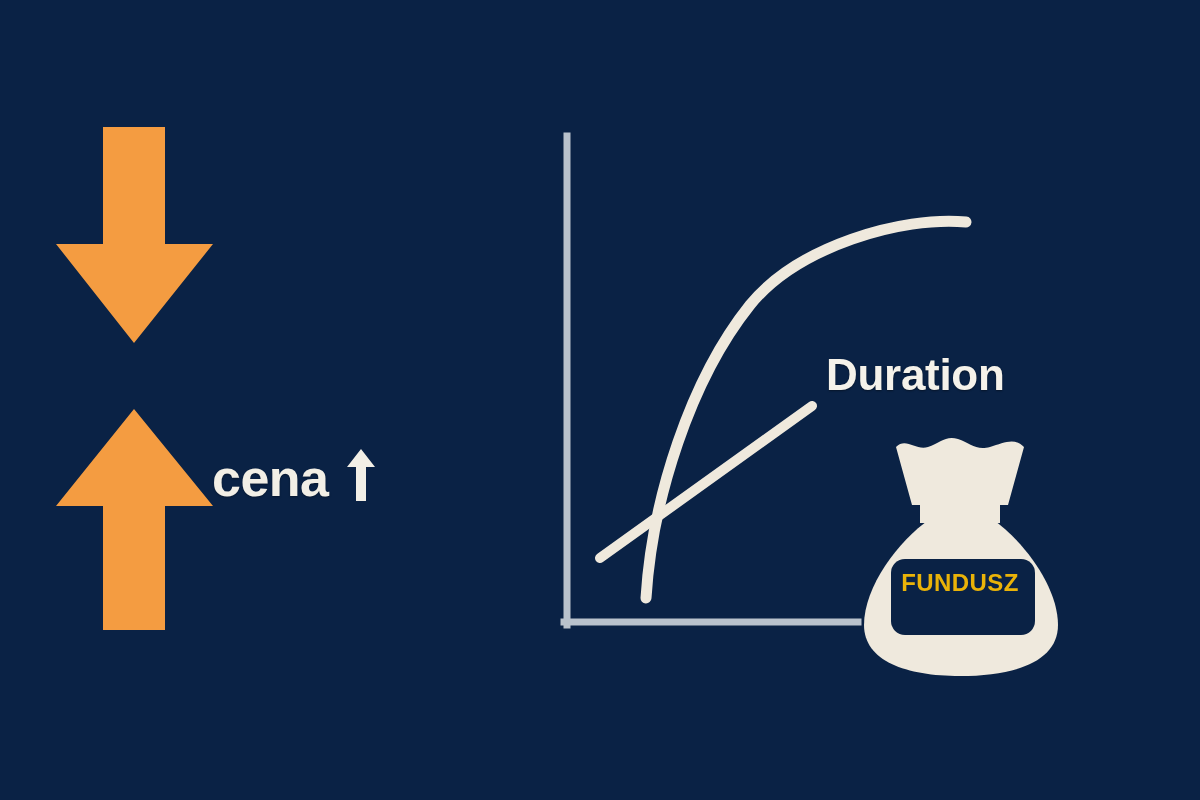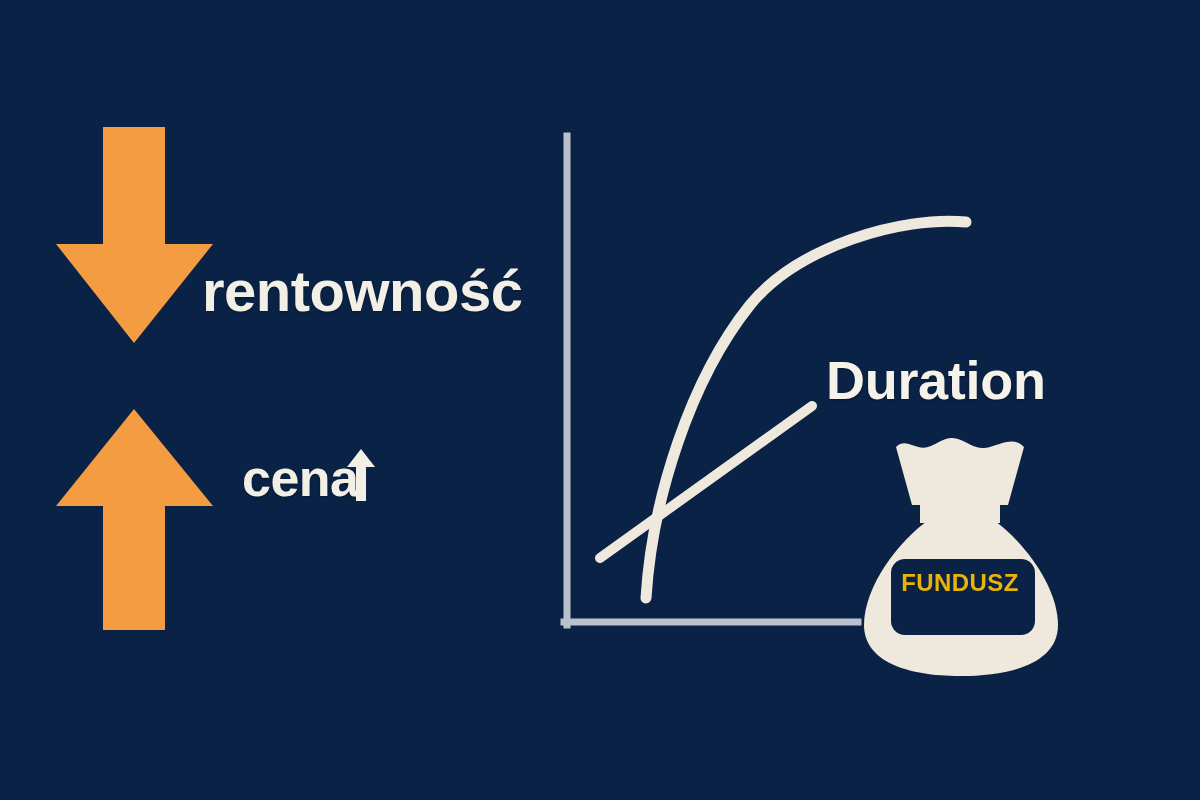--- a/index.html
+++ b/index.html
@@ -43,21 +43,20 @@
   }
   #yield-label {
     left: 202px;
     top: 262px;
     font-size: 58px;
   }
   #price-label {
     left: 212px;
     top: 452px;
     font-size: 52px;
-    margin-left: 30px;
   }
   #price-up-glyph {
     position: absolute;
     left: 344px;
     top: 447px;
   }
 
   
   #chart-panel {
     position: absolute;
@@ -82,21 +81,21 @@
     text-shadow: 0 1px 2px rgba(0,0,0,0.4);
   }
   #convexity-label {
     left: 144px;
     top: 178px;
     font-size: 44px;
   }
   #duration-label {
     left: 286px;
     top: 353px;
-    font-size: 54px;
+    font-size: 44px;
   }
 
   
   #money-bag-icon {
     position: absolute;
     left: 318px;
     top: 435px;
   }
   #fundusz-text {
     position: absolute;
@@ -115,21 +114,20 @@
 <body>
 
 <div id="stage">
 
   <div id="left-panel">
 
     <svg class="arrow-svg" id="down-arrow-icon" width="160" height="230" viewBox="0 0 160 230">
       <polygon points="48,7 110,7 110,124 158,124 79,223 1,124 48,124" fill="#f49c41"></polygon>
     </svg>
 
-    <div class="left-label" id="yield-label">rentowność</div>
 
     <svg class="arrow-svg" id="up-arrow-icon" width="160" height="235" viewBox="0 0 160 235">
       <polygon points="79,9 158,106 110,106 110,230 48,230 48,106 1,106" fill="#f49c41"></polygon>
     </svg>
 
     <div class="left-label" id="price-label">cena</div>
 
     <svg id="price-up-glyph" width="34" height="56" viewBox="0 0 34 56">
       <polygon points="17,2 31,20 22,20 22,54 12,54 12,20 3,20" fill="#f2efe6"></polygon>
     </svg>

